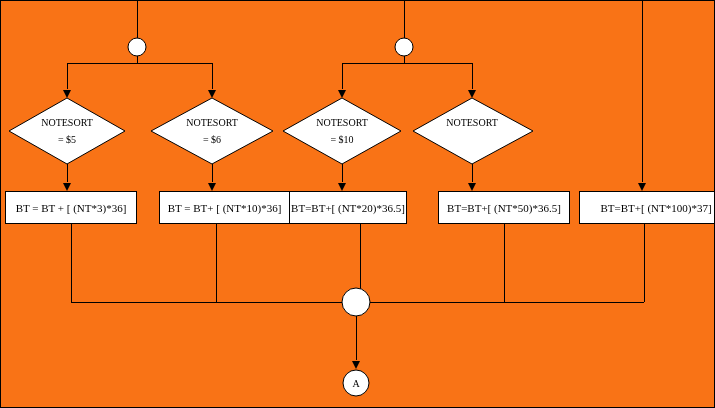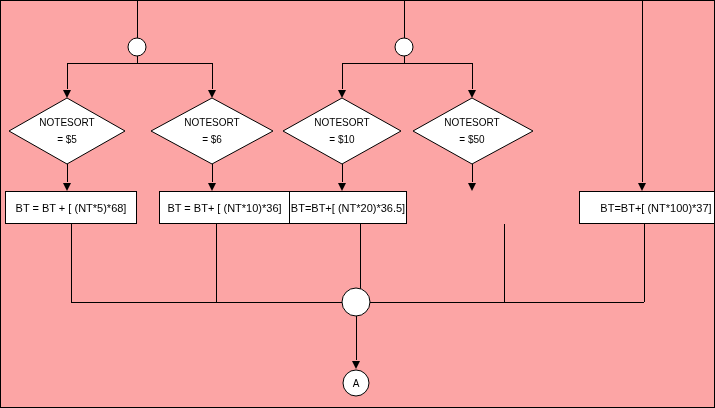--- a/index.html
+++ b/index.html
@@ -1,24 +1,24 @@
 <!DOCTYPE html>
 <html><head>
 <meta charset="utf-8">
 <style>
   * { margin: 0; padding: 0; box-sizing: border-box; }
   html, body { width: 715px; height: 408px; }
   .canvas {
     position: relative;
     width: 715px;
     height: 408px;
-    background: #fca5a5;
+    background: #f97316;
     border: 1px solid #000;
     overflow: hidden;
-    font-family: Liberation Sans, sans-serif;
+    font-family: Liberation Serif, serif;
     color: #000;
   }
   .diagram-svg { position: absolute; left: 0; top: 0; width: 713px; height: 406px; }
   .process-box {
     position: absolute;
     top: 190px;
     height: 33px;
     background: #ffffff;
     border: 1px solid #000;
     display: flex;
@@ -111,23 +111,23 @@
   <div class="diamond-label" style="left:153px">
     <div>NOTESORT</div>
     <div>= $6</div>
   </div>
   <div class="diamond-label" style="left:283px">
     <div>NOTESORT</div>
     <div>= $10</div>
   </div>
   <div class="diamond-label" style="left:413px">
     <div>NOTESORT</div>
-    <div>= $50</div>
   </div>
 
-  <div class="process-box" style="left:4px;   width:132px">BT = BT + [ (NT*5)*68]</div>
+  <div class="process-box" style="left:4px;   width:132px">BT = BT + [ (NT*3)*36]</div>
   <div class="process-box" style="left:158px; width:131px">BT = BT+ [ (NT*10)*36]</div>
   <div class="process-box" style="left:288px; width:118px">BT=BT+[ (NT*20)*36.5]</div>
+  <div class="process-box" style="left:437px; width:132px">BT=BT+[ (NT*50)*36.5]</div>
   <div class="process-box" style="left:578px; width:154px">BT=BT+[ (NT*100)*37]</div>
 
   <div class="a-label">A</div>
 
 </div>
 
 </body></html>

